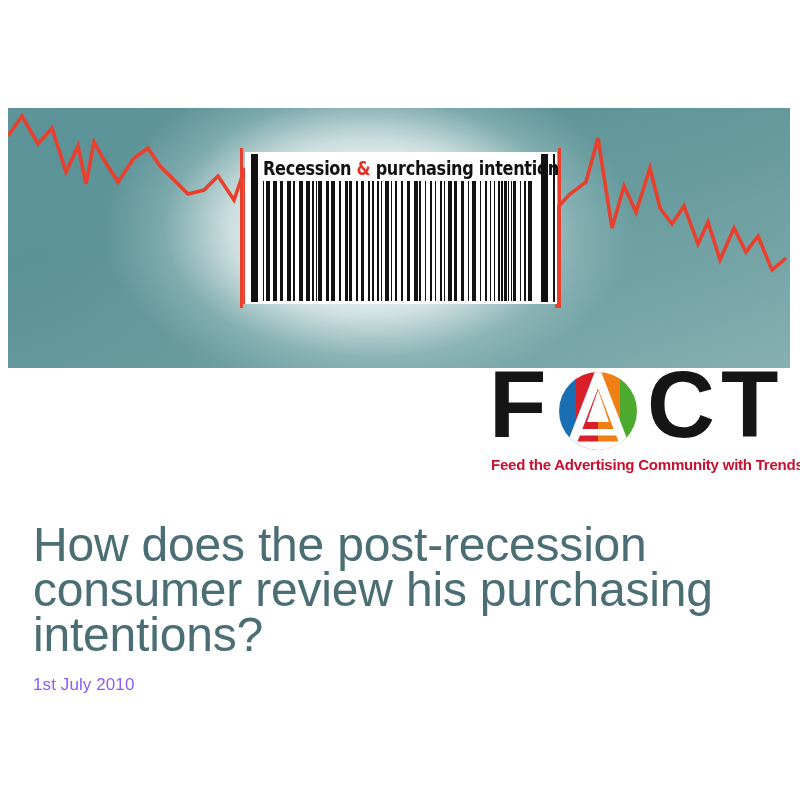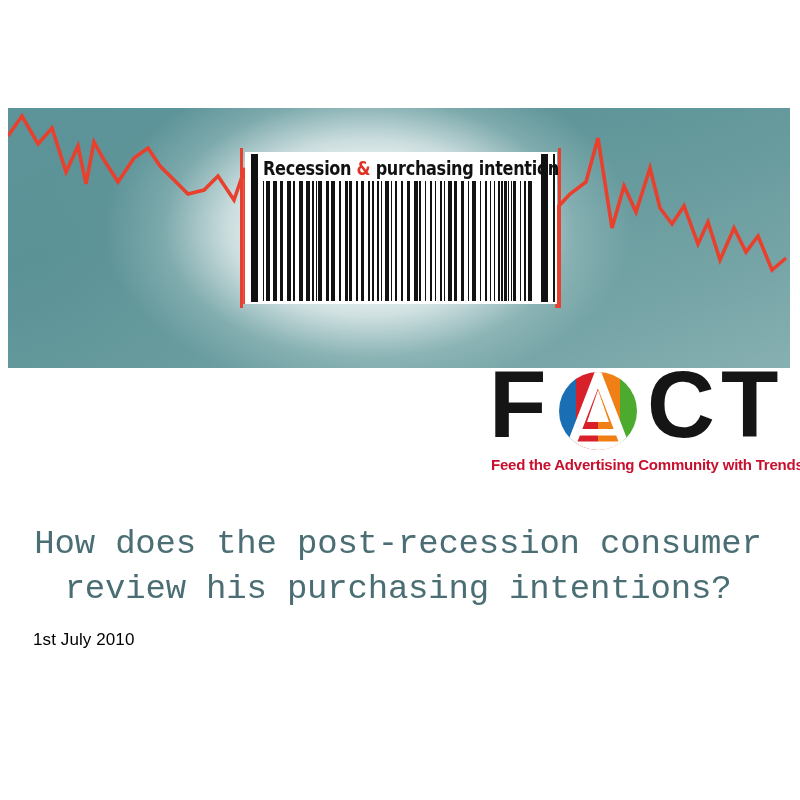--- a/index.html
+++ b/index.html
@@ -160,34 +160,33 @@
   }
 
   
   #title-block {
     position: absolute;
     left: 33px;
     top: 522px;
     width: 730px;
   }
   #deck-title {
-    font-family: Liberation Mono, monospace;
-    font-size: 34px;
+    font-family: Liberation Sans, sans-serif;
+    font-size: 48px;
     line-height: 45px;
     color: #4a6e73;
     font-weight: normal;
     letter-spacing: -0.2px;
     margin: 0;
-    text-align: center;
   }
   #deck-date {
     margin-top: 18px;
     font-family: "Liberation Sans", sans-serif;
     font-size: 17px;
-    color: #000000;
+    color: #8b5cf6;
     letter-spacing: 0.1px;
   }
 </style>
 </head>
 <body>
 
 <div id="banner">
 
   <svg class="bnr-svg" viewBox="0 0 782 260" preserveAspectRatio="none">
     <g fill="none" stroke="#e8402c" stroke-width="3.6" stroke-linejoin="miter" stroke-linecap="butt">

